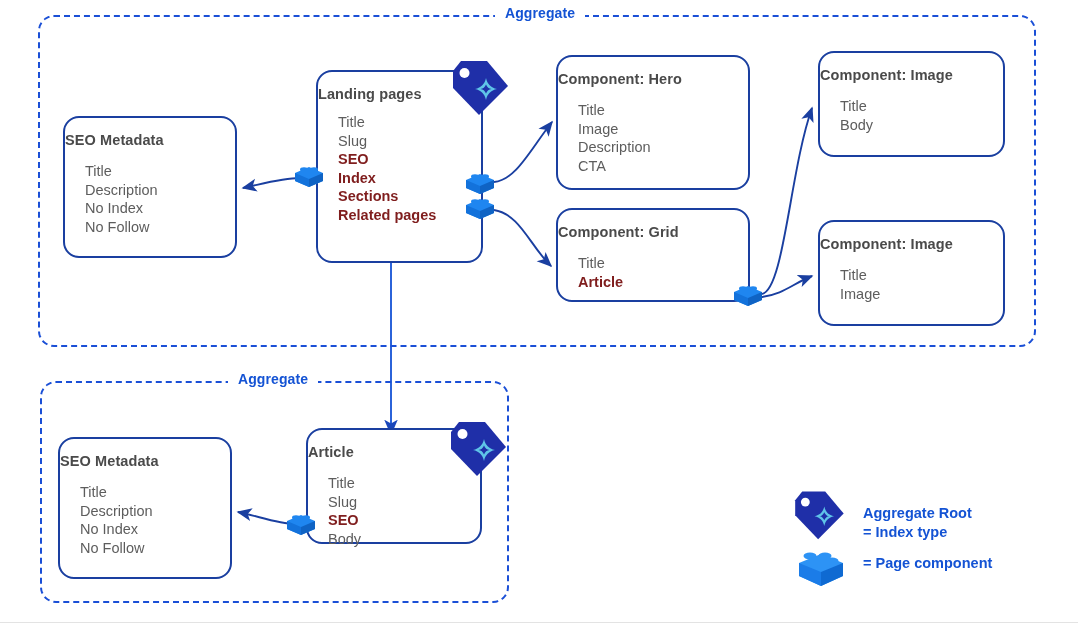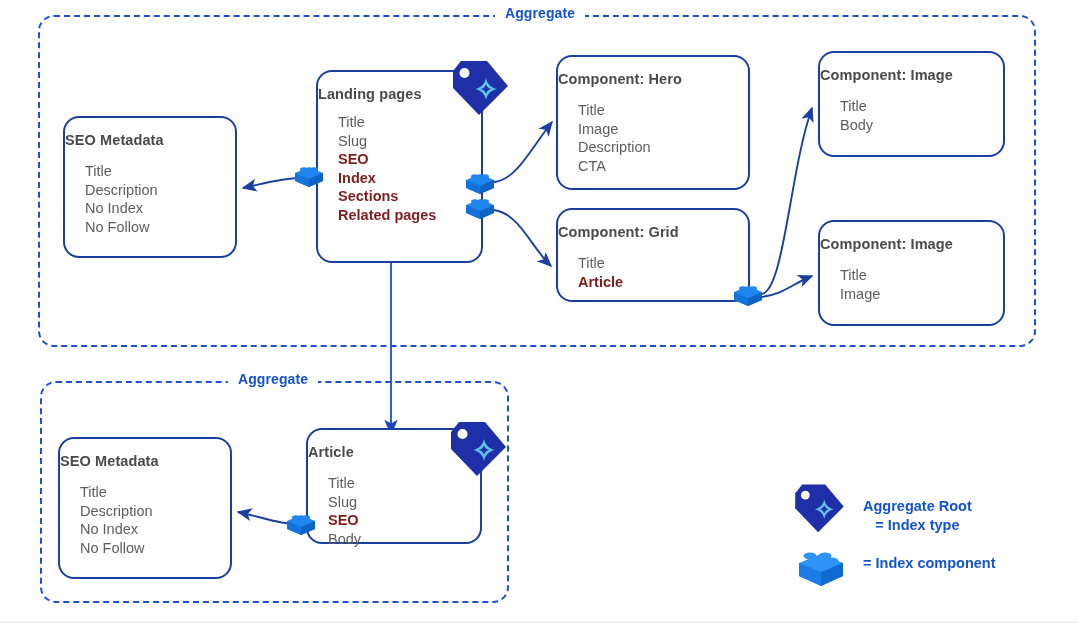--- a/index.html
+++ b/index.html
@@ -260,21 +260,21 @@
   <svg class="brick-icon" style="left:285px; top:511px;" width="32" height="28" viewBox="0 0 32 28">
     <ellipse cx="11" cy="6.5" rx="4" ry="2.2" fill="#1f86f0"></ellipse>
     <ellipse cx="21" cy="6.5" rx="4" ry="2.2" fill="#1f86f0"></ellipse>
     <path d="M2,10 L16,4 L30,10 L30,18 L16,24 L2,18 Z" fill="#1f86f0"></path>
     <path d="M2,10 L16,16 L16,24 L2,18 Z" fill="#1372db"></path>
     <path d="M16,16 L30,10 L30,18 L16,24 Z" fill="#0f63c4"></path>
   </svg>
 
   <div class="legend" style="left:790px; top:470px;">
 
-    <div class="legend-row" style="left:0px; top:9px; width:260px; height:62px;text-align:center;">
+    <div class="legend-row" style="left:0px; top:16px; width:260px; height:62px;">
       <svg style="position:absolute; left:0px; top:2px;" width="58" height="60" viewBox="0 0 62 68">
         <path d="M12,4 L38,4 L59,29 L30,58 L4,31 L4,14 Z" fill="#1f2fa8"></path>
         <circle cx="15.5" cy="16" r="5" fill="#ffffff"></circle>
         <path d="M37,21 C38.4,27.2 41.8,30.6 48,32 C41.8,33.4 38.4,36.8 37,43 C35.6,36.8 32.2,33.4 26,32 C32.2,30.6 35.6,27.2 37,21 Z" fill="#5fc4e8"></path>
         <path d="M37,27.5 C38.1,30.1 39.9,31.9 42.5,32 C39.9,32.1 38.1,33.9 37,36.5 C35.9,33.9 34.1,32.1 31.5,32 C34.1,31.9 35.9,30.1 37,27.5 Z" fill="#1f2fa8"></path>
       </svg>
       <div style="position:absolute; left:73px; top:18px;">
         <div class="legend-text">Aggregate Root</div>
         <div class="legend-text">= Index type</div>
       </div>
@@ -284,20 +284,20 @@
       <svg style="position:absolute; left:5px; top:0px;" width="52" height="46" viewBox="0 0 52 46">
         <ellipse cx="15" cy="10" rx="6.5" ry="3.4" fill="#2d93f5"></ellipse>
         <ellipse cx="30" cy="10" rx="6.5" ry="3.4" fill="#2d93f5"></ellipse>
         <ellipse cx="22" cy="15" rx="6.5" ry="3.4" fill="#2d93f5"></ellipse>
         <ellipse cx="37" cy="15" rx="6.5" ry="3.4" fill="#2d93f5"></ellipse>
         <path d="M4,17 L26,8 L48,17 L48,30 L26,40 L4,30 Z" fill="#2d93f5"></path>
         <path d="M4,17 L26,26 L26,40 L4,30 Z" fill="#1b7ce8"></path>
         <path d="M26,26 L48,17 L48,30 L26,40 Z" fill="#0f6ad2"></path>
       </svg>
       <div style="position:absolute; left:73px; top:8px;">
-        <div class="legend-text">= Index component</div>
+        <div class="legend-text">= Page component</div>
       </div>
     </div>
 
   </div>
 
   <div class="bottom-rule"></div>
 </div>
 
 </body></html>

